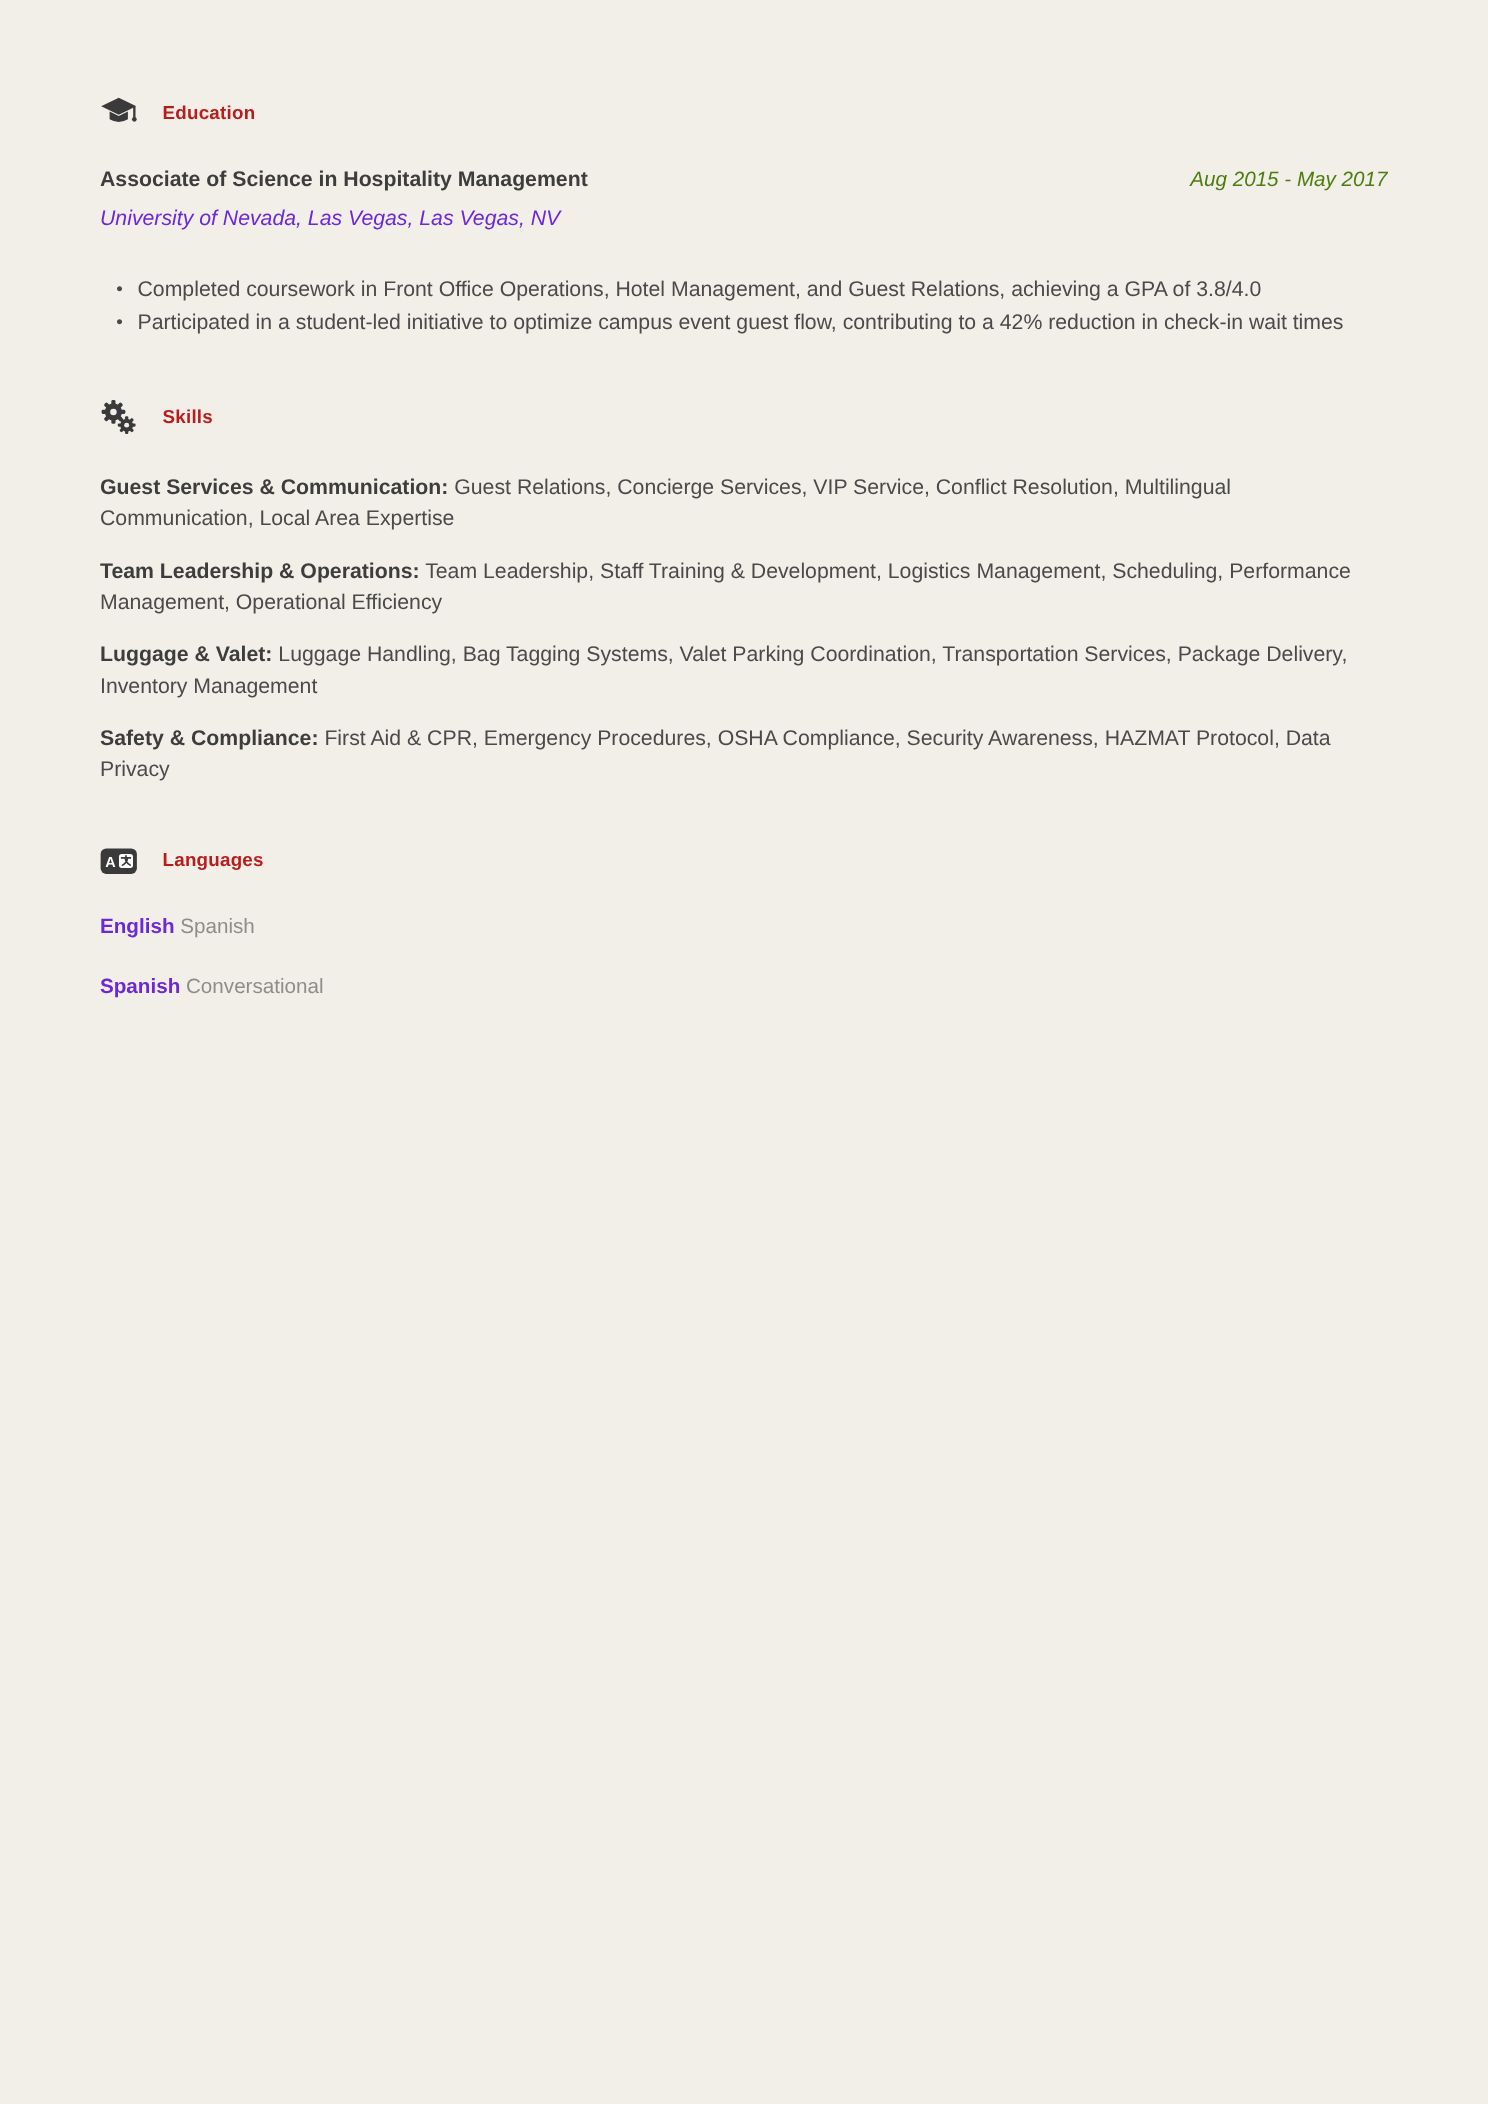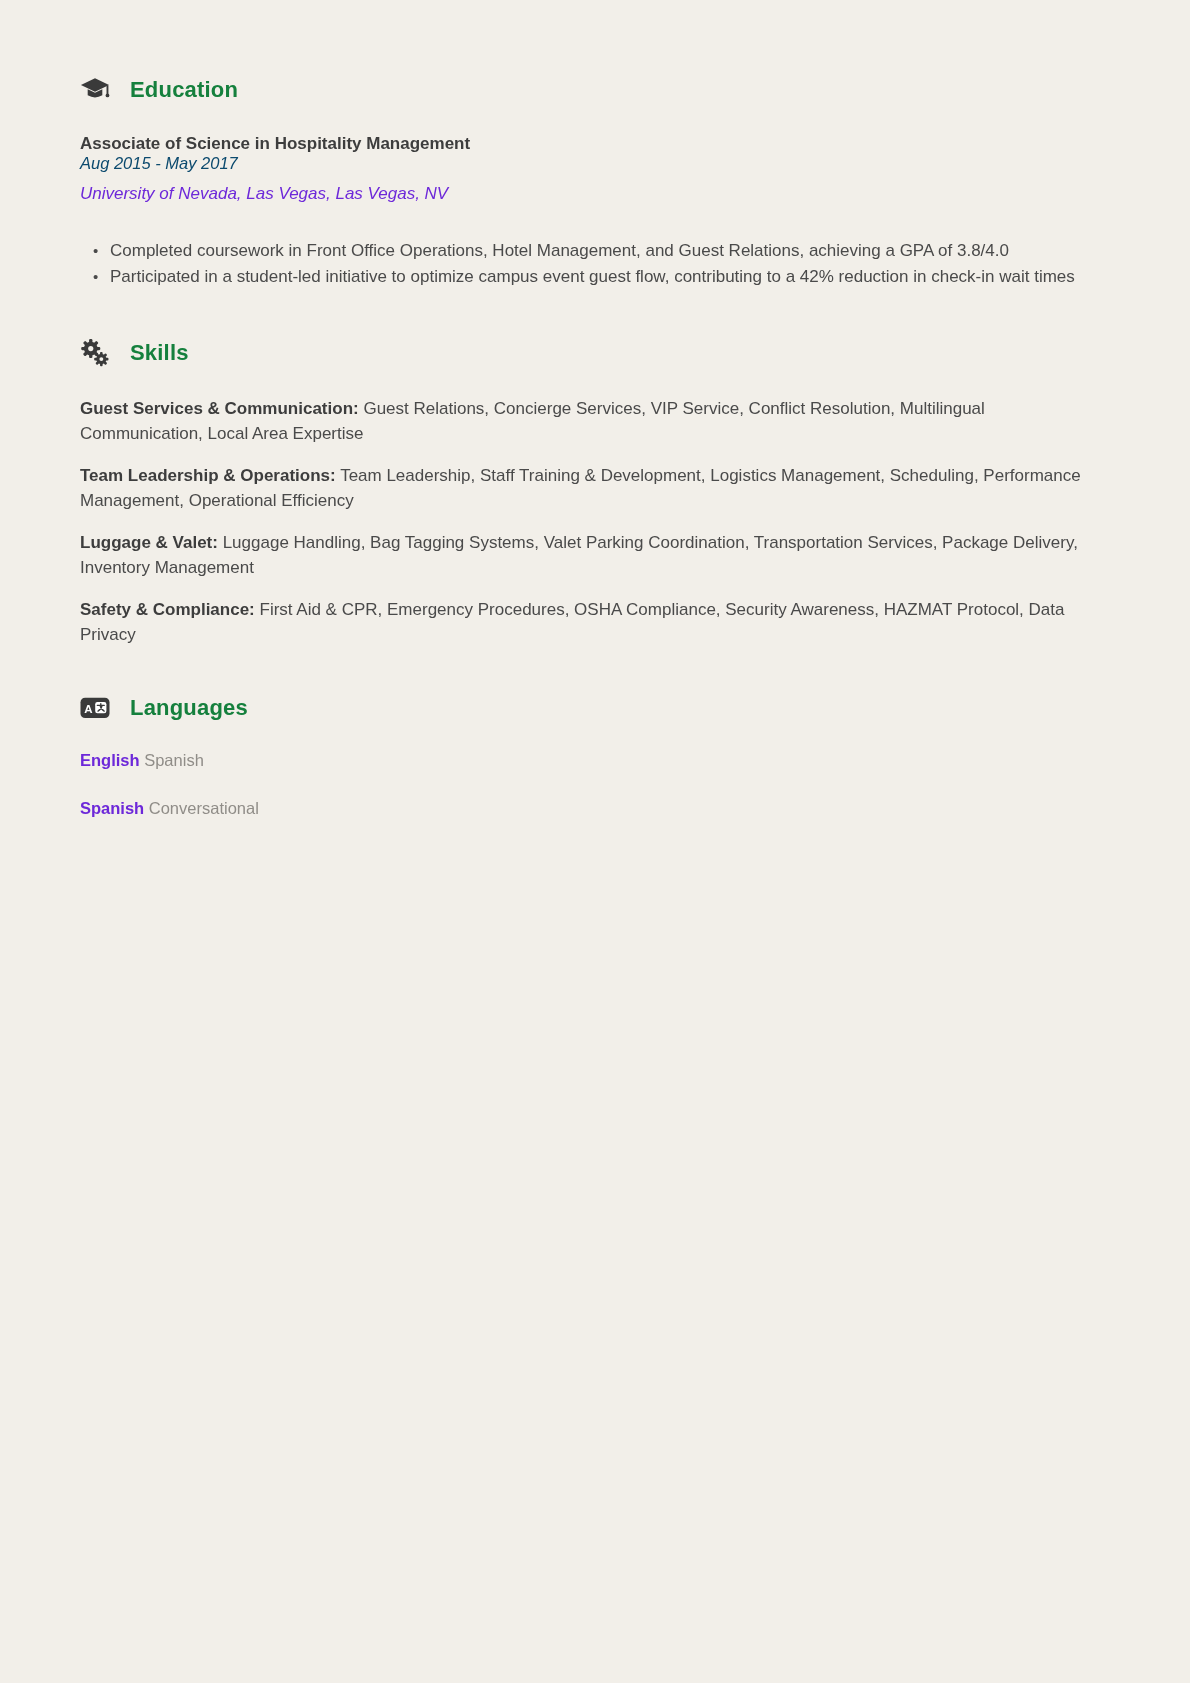--- a/index.html
+++ b/index.html
@@ -23,42 +23,41 @@
   }
   .section-header .icon {
     width: 30px;
     height: 28px;
     display: flex;
     align-items: center;
     justify-content: center;
     flex: 0 0 auto;
   }
   .section-title {
-    font-size: 22px;
+    font-size: 15px;
     font-weight: 700;
-    color: #15803d;
+    color: #b91c1c;
     letter-spacing: 0.2px;
   }
   
   .degree-row {
     display: flex;
     justify-content: space-between;
     align-items: baseline;
     margin-top: 30px;
-    flex-direction: column;
   }
   .degree {
     font-size: 17px;
     font-weight: 700;
     color: #3d3d3d;
   }
   .dates {
     font-size: 16.5px;
     font-style: italic;
-    color: #0c4a6e;
+    color: #4d7c0f;
   }
   .school {
     margin-top: 11px;
     font-size: 17px;
     font-style: italic;
     color: #6d28d9;
   }
   ul.bullets {
     margin-top: 34px;
     list-style: none;

